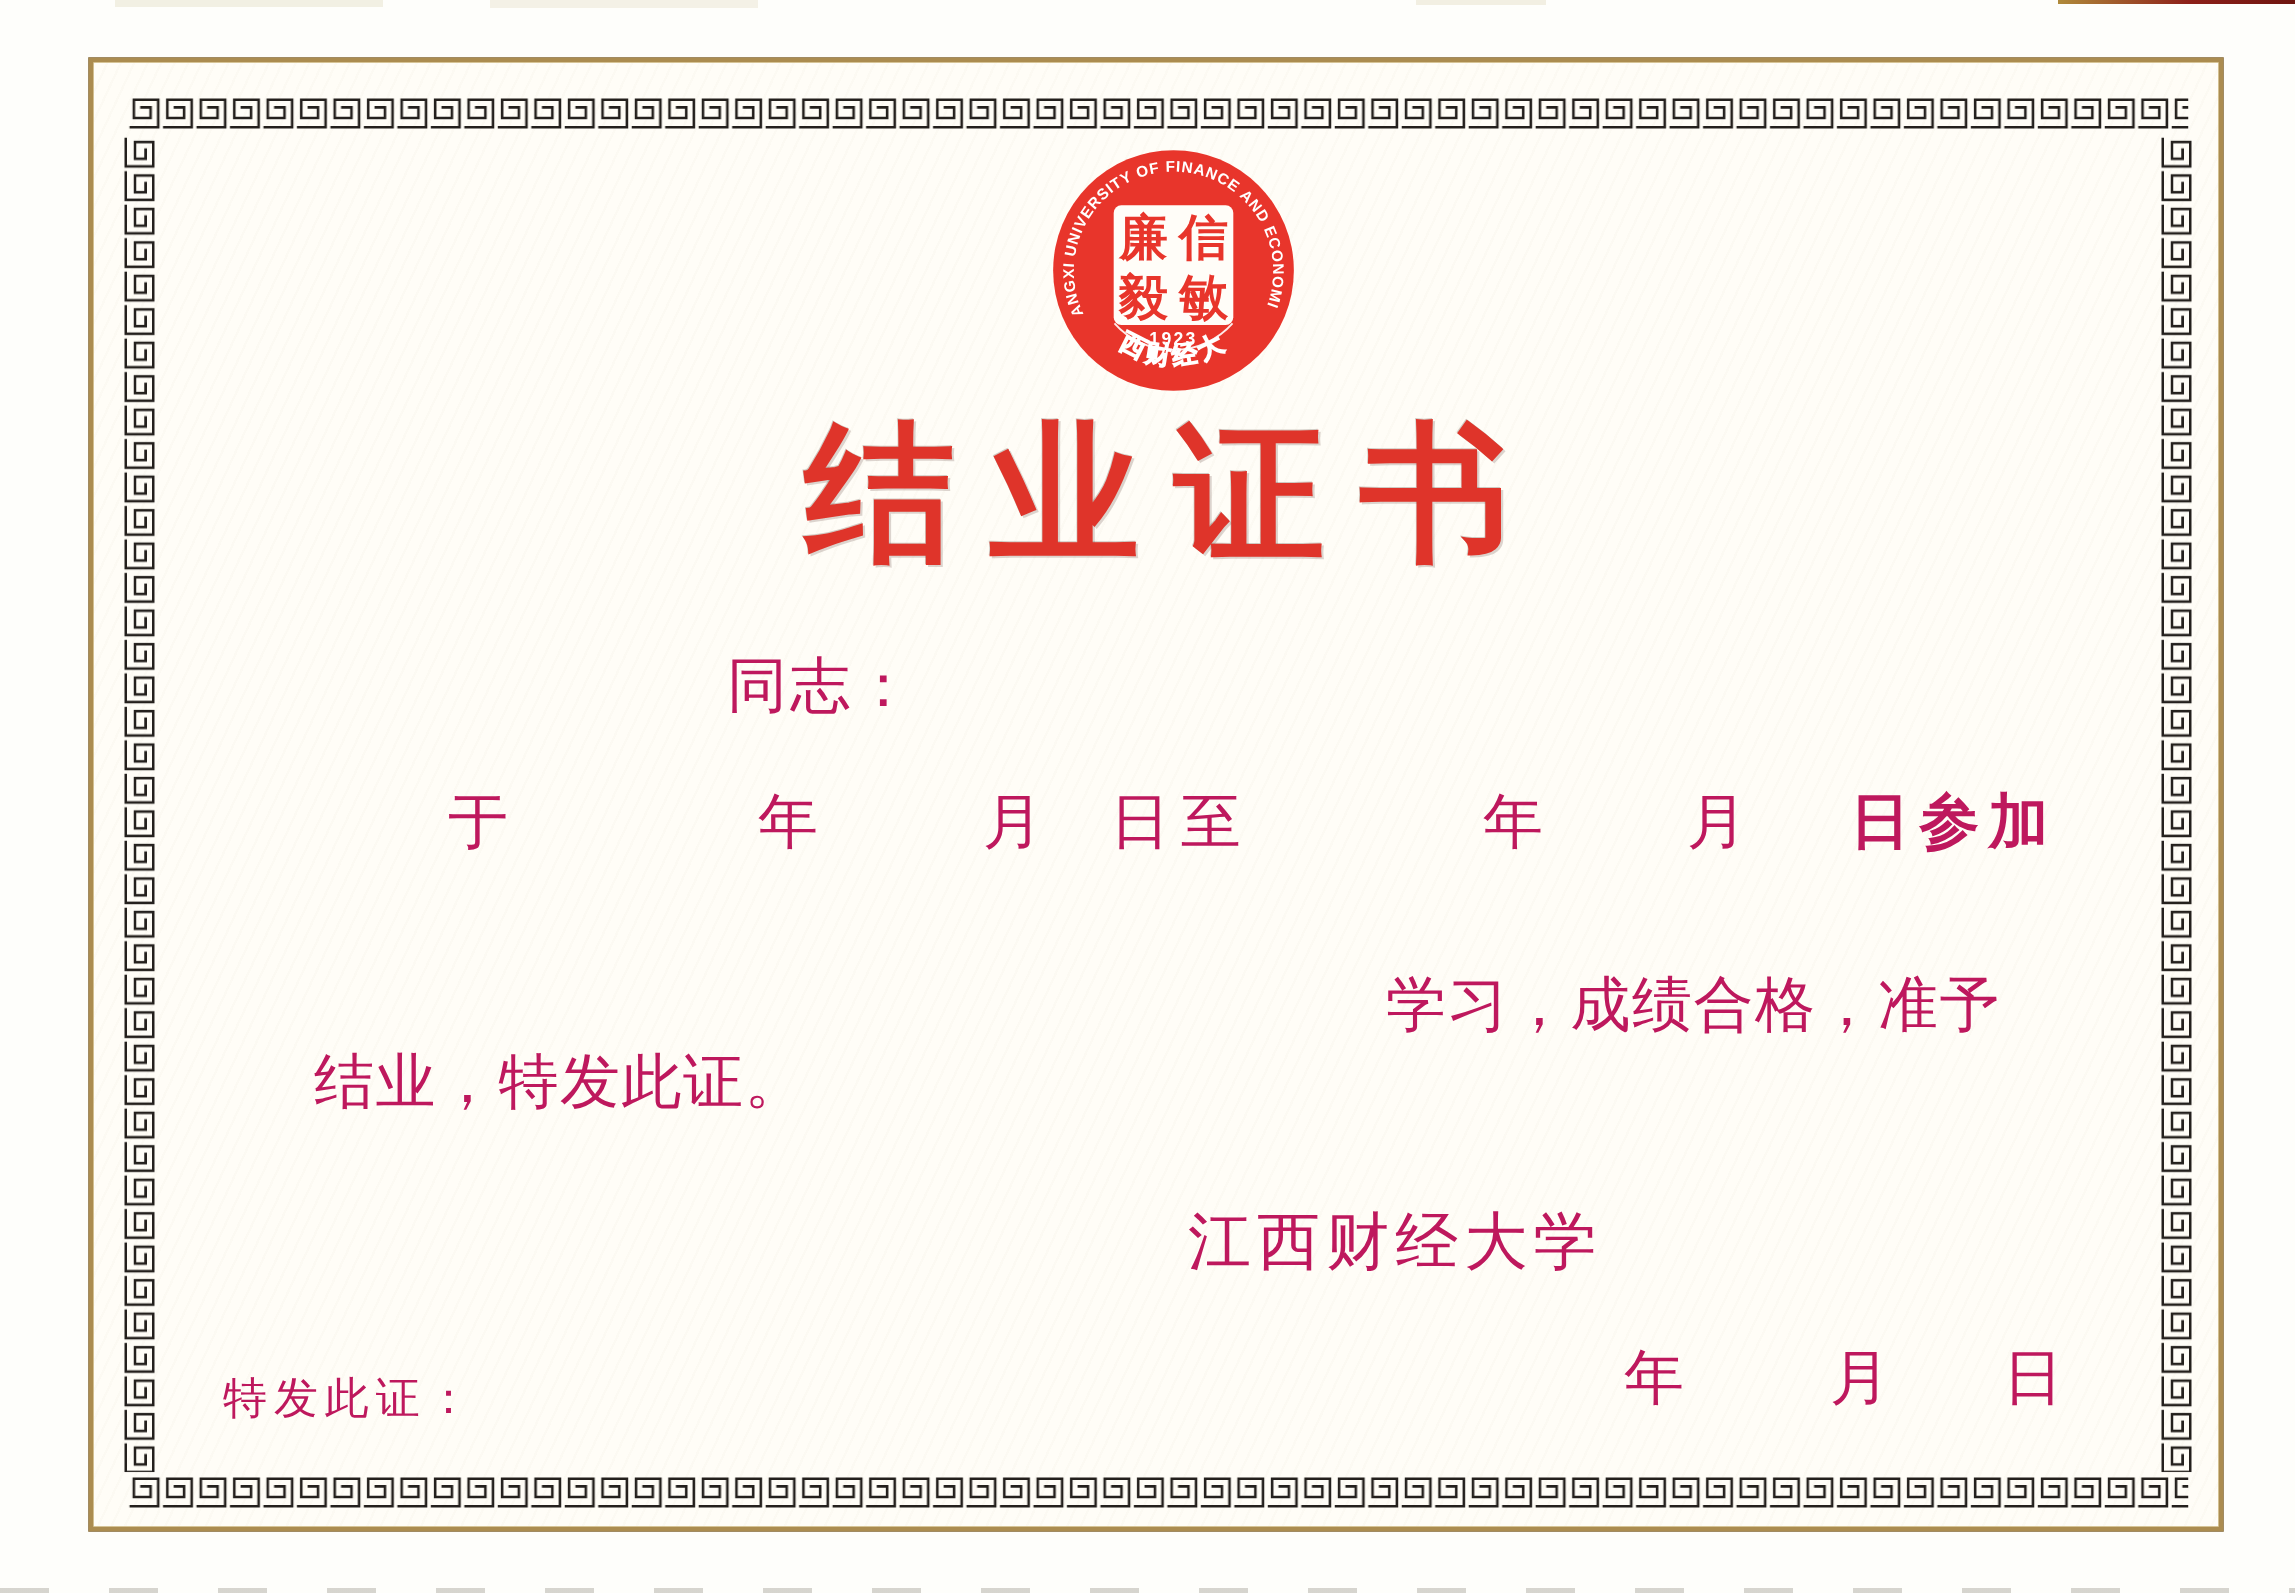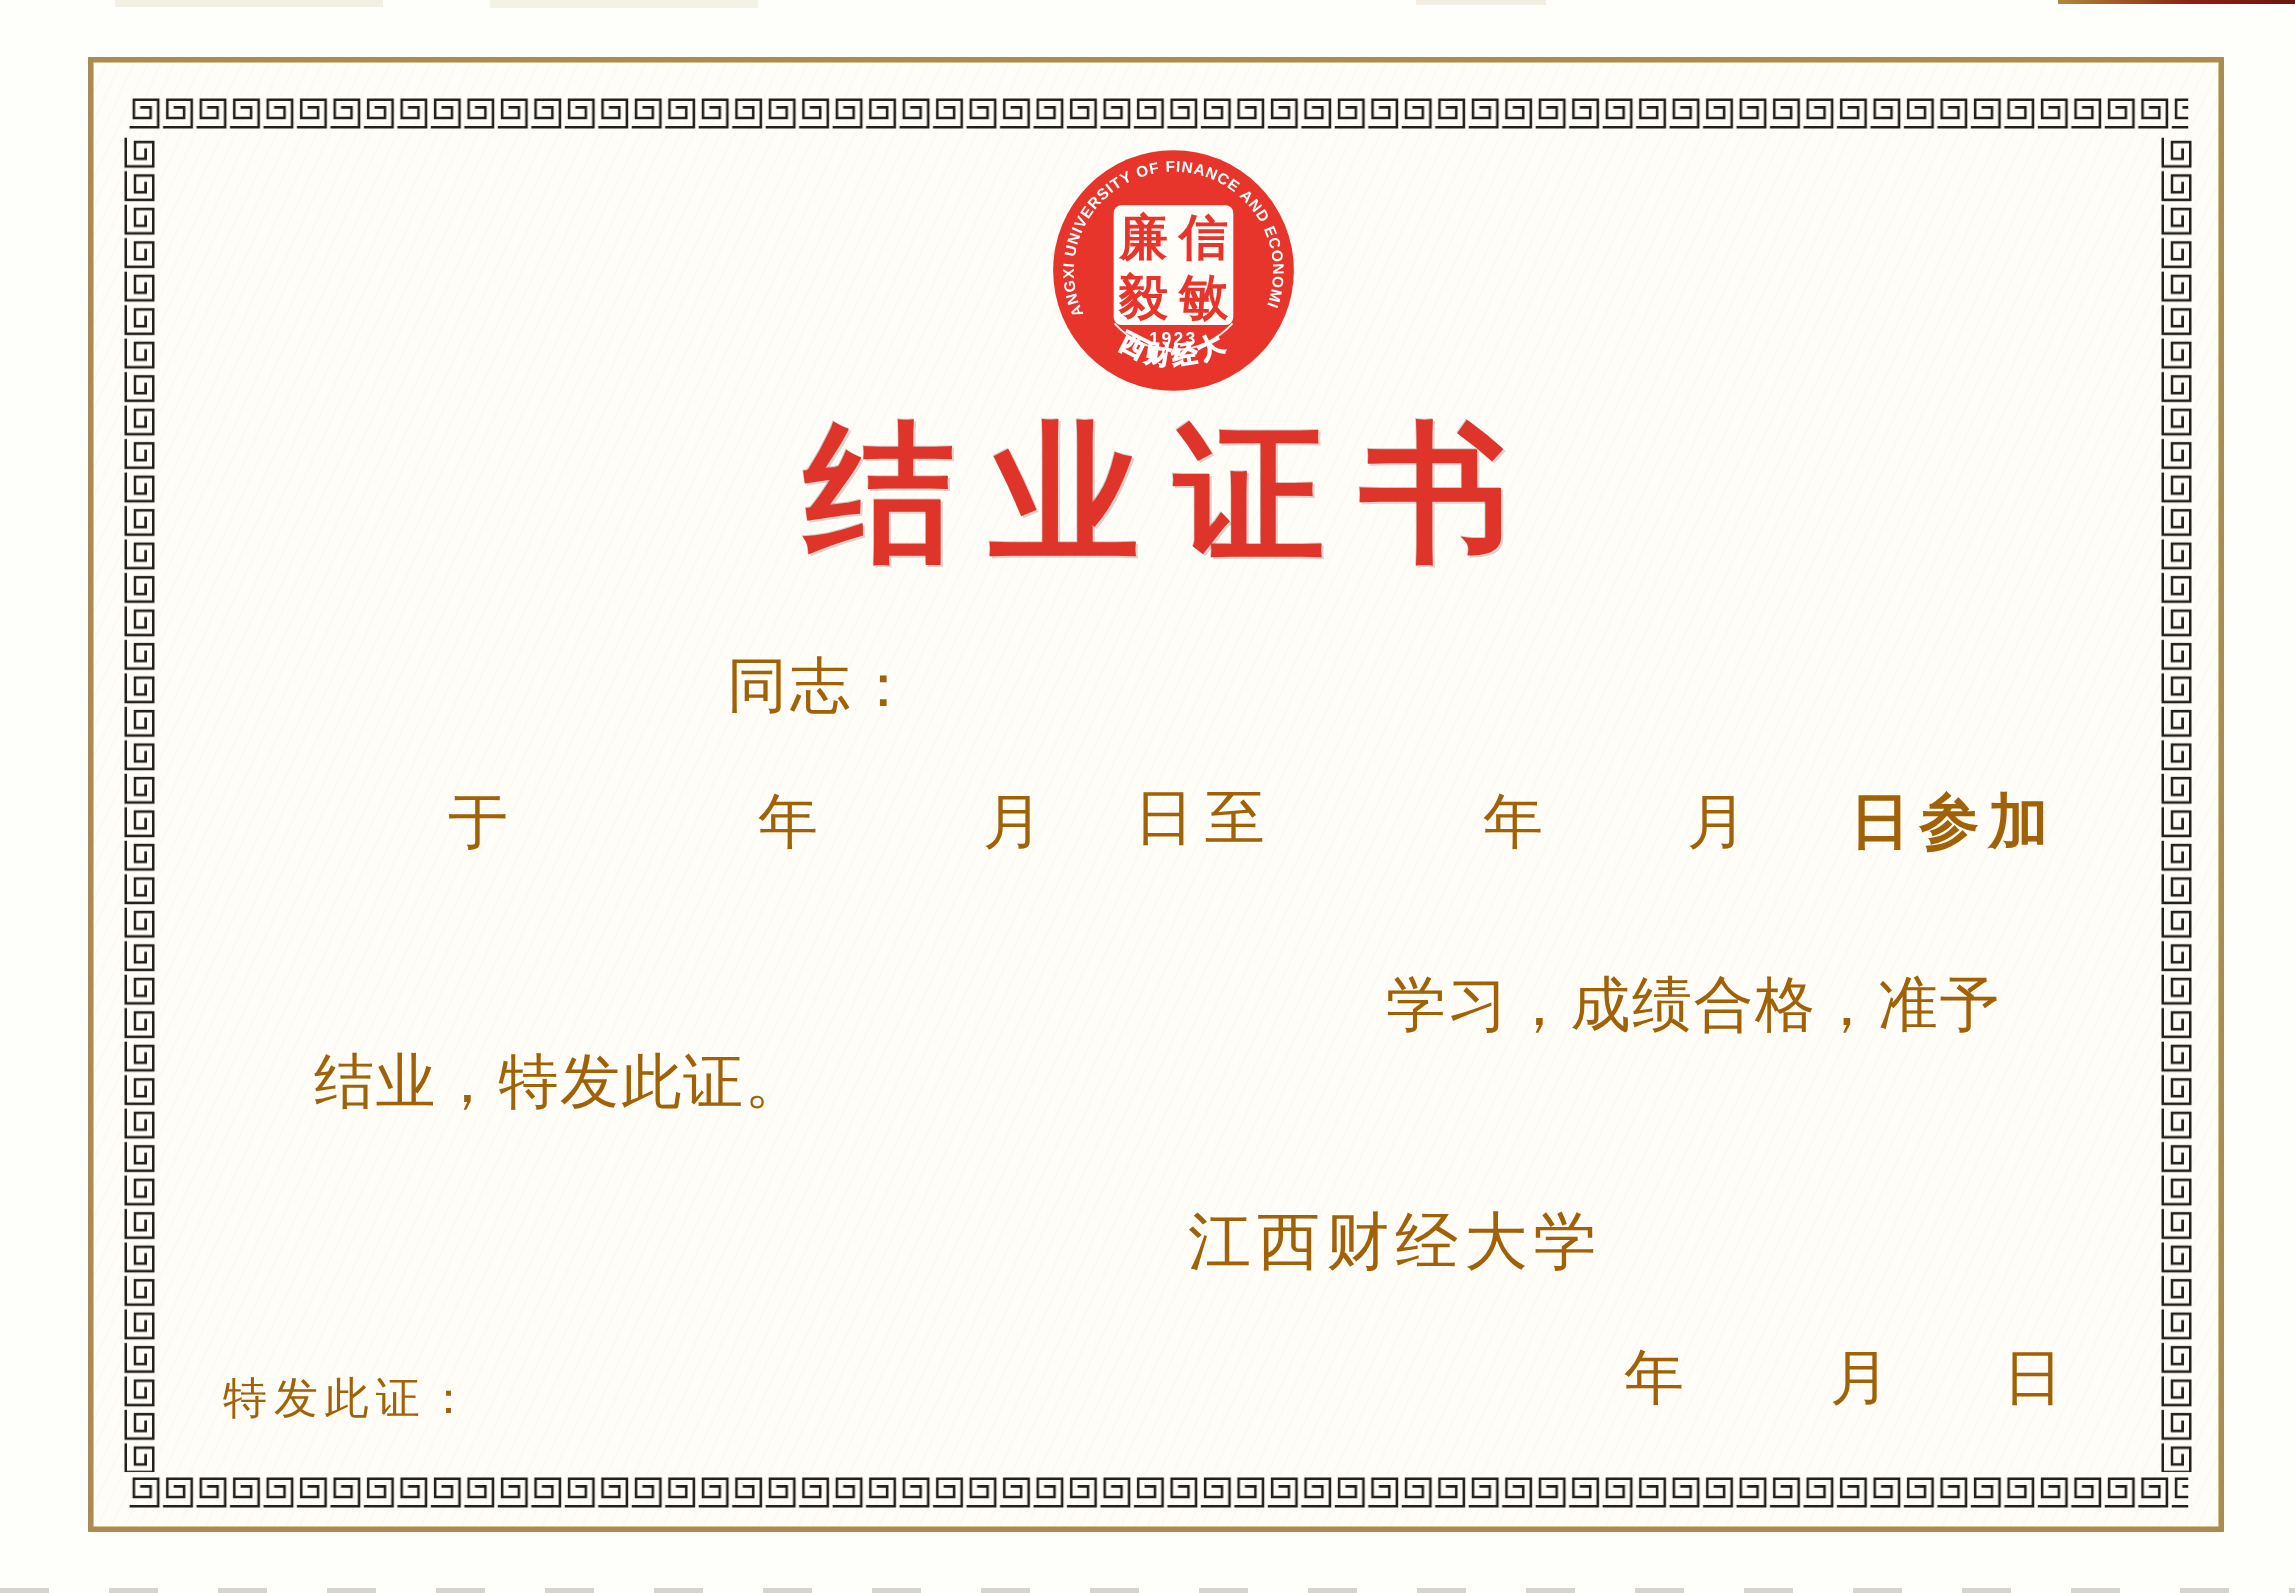--- a/index.html
+++ b/index.html
@@ -44,25 +44,25 @@
   
   #title{
     left:0;top:419px;width:2349px;text-align:center;
     font-size:150px;font-weight:700;color:#df342a;
     letter-spacing:35px;line-height:1;
     text-shadow:2.3px 2.3px 0 rgba(60,30,20,.18), -0.8px -1.5px 0 rgba(40,25,15,.22);
     white-space:nowrap;
   }
 
   
-  .bodytxt{position:absolute;font-size:60px;line-height:1.25;letter-spacing:3.1px;white-space:nowrap;color:#a16207;}
+  .bodytxt{position:absolute;font-size:60px;line-height:1.25;letter-spacing:3.1px;white-space:nowrap;color:#be185d;}
   #salutation{left:727px;top:649px;}
   .fromline{top:785px;}
   #fw-yu{left:448px;} #fw-y1{left:758px;} #fw-m1{left:983px;}
-  #fw-dz{left:1134px;letter-spacing:10.7px;font-family:Liberation Mono, monospace;}
+  #fw-dz{left:1110px;letter-spacing:10.7px;}
   #fw-y2{left:1483px;} #fw-m2{left:1687px;}
   #fw-dj{left:1850px;letter-spacing:9.2px;font-weight:bold;}
   #studyline{left:1386px;top:923px;letter-spacing:1.5px;margin-top:45px;}
   #completeline{left:314px;top:1045px;letter-spacing:1.5px;}
   #issuer{left:1188px;top:1203px;font-size:63px;letter-spacing:6.1px;}
   .dateline{top:1341px;}
   #date-y{left:1624px;} #date-m{left:1830px;} #date-d{left:2003px;}
   #serial{left:223px;top:1371px;font-size:44px;letter-spacing:6.9px;}
 </style>
 </head>

